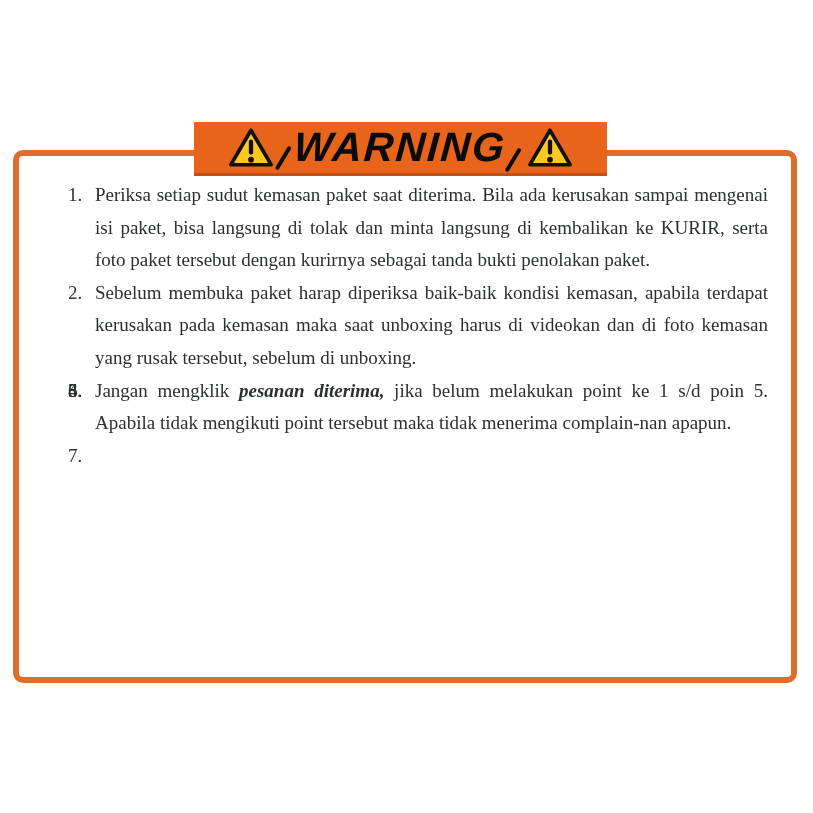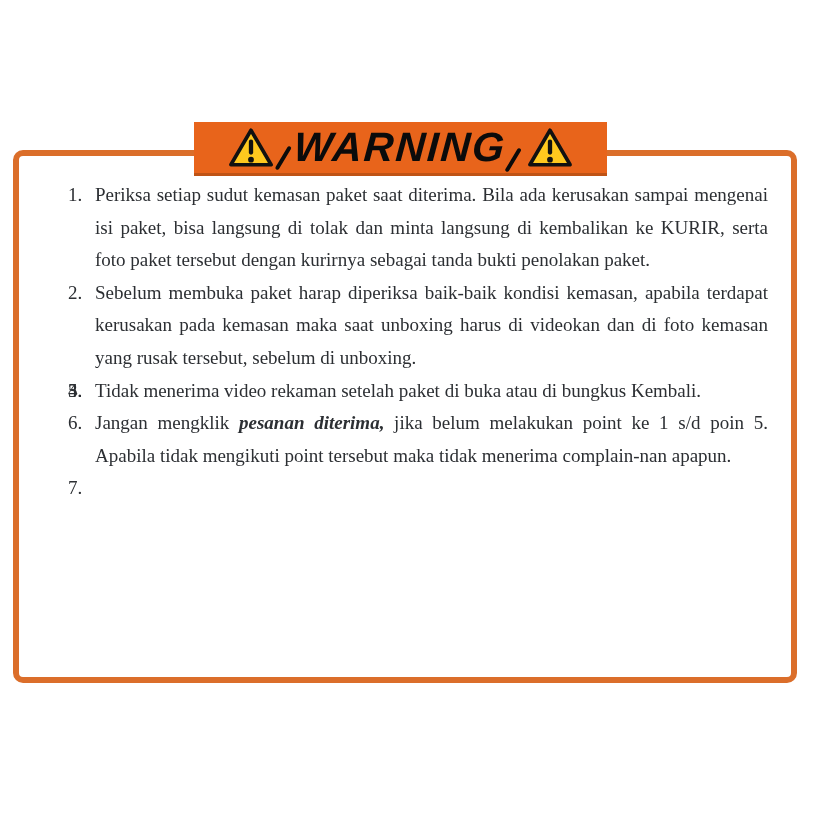--- a/index.html
+++ b/index.html
@@ -128,21 +128,21 @@
     <li>
       <span class="rule-number">2.</span><span>Sebelum membuka paket harap diperiksa baik-baik kondisi kemasan, apabila terdapat kerusakan pada kemasan maka saat unboxing harus di videokan dan di foto kemasan yang rusak tersebut, sebelum di unboxing.</span>
     </li>
     <li>
       <span class="rule-number">3.</span>
     </li>
     <li>
       <span class="rule-number">4.</span>
     </li>
     <li>
-      <span class="rule-number">5.</span><span>Tidak menerima video rekaman setelah paket di buka atau di bungkus Kembali.</span>
+      <span class="rule-number">5.</span>
     </li>
     <li>
       <span class="rule-number">6.</span><span><span>Jangan mengklik </span><span class="emph">pesanan diterima,</span><span> jika belum melakukan point ke 1 s/d poin 5. Apabila tidak mengikuti point tersebut maka tidak menerima complain-nan apapun.</span></span>
     </li>
     <li>
       <span class="rule-number">7.</span>
     </li>
   </ol>
 
 </div>

